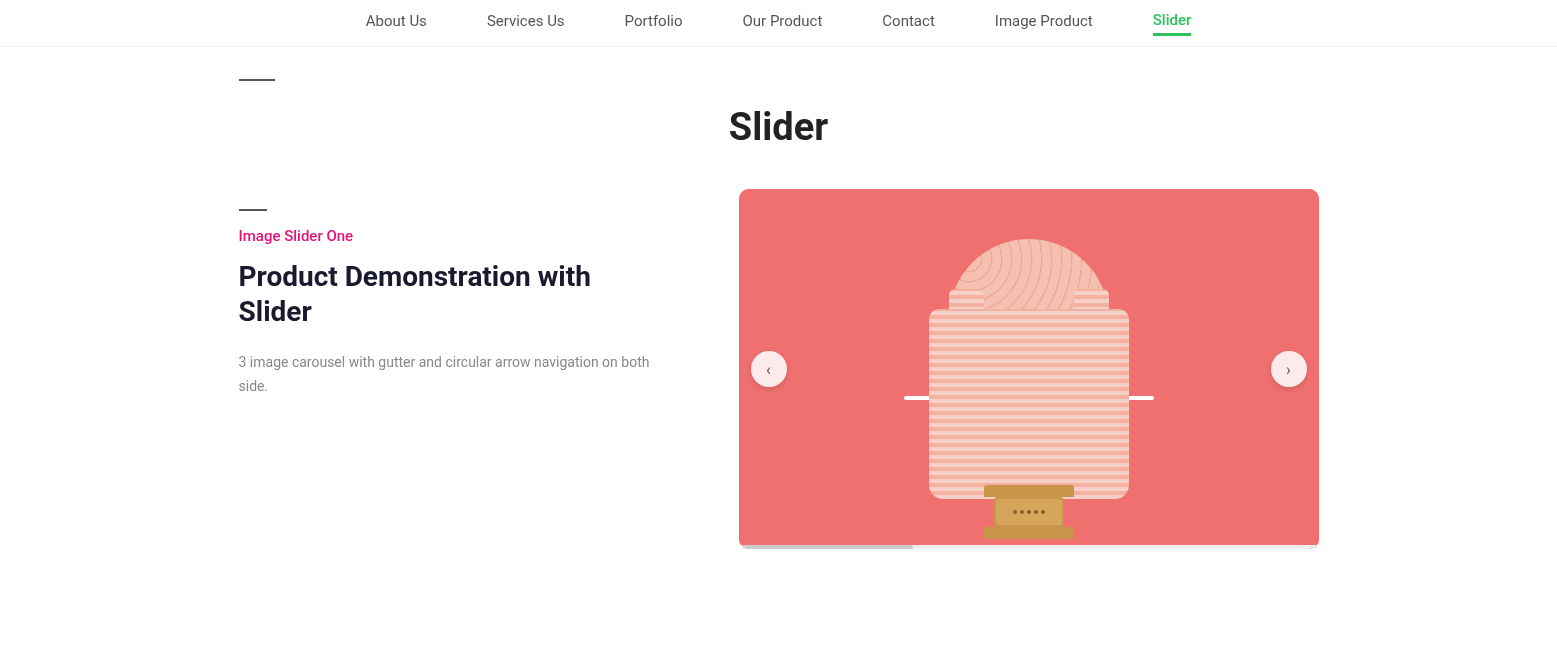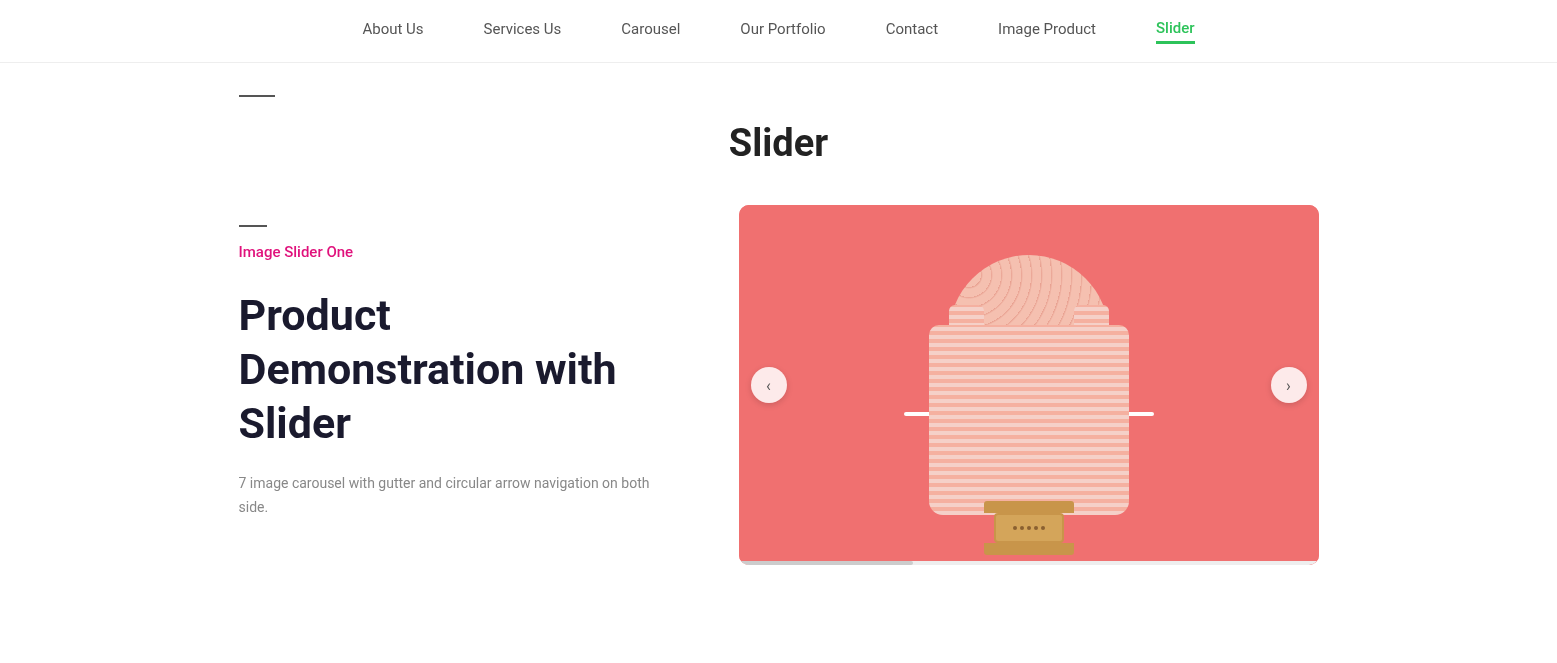--- a/index.html
+++ b/index.html
@@ -14,21 +14,21 @@
       color: #333;
     }
 
     
     nav {
       display: flex;
       justify-content: center;
       align-items: center;
       gap: 60px;
       padding: 0 40px;
-      height: 63px;
+      height: 47px;
       border-bottom: 1px solid #eee;
     }
 
     .nav-item {
       font-size: 15px;
       color: #555;
       cursor: pointer;
       text-decoration: none;
       padding-bottom: 4px;
       white-space: nowrap;
@@ -83,25 +83,25 @@
       width: 28px;
       height: 2px;
       background: #555;
       margin-bottom: 16px;
     }
 
     .slider-subtitle {
       font-size: 15px;
       color: #e0127c;
       font-weight: 500;
-      margin-bottom: 28px;
+      margin-bottom: 14px;
     }
 
     .slider-heading {
-      font-size: 43px;
+      font-size: 28px;
       font-weight: 700;
       color: #1a1a2e;
       line-height: 1.25;
       margin-bottom: 22px;
     }
 
     .slider-description {
       font-size: 14px;
       color: #888;
       line-height: 1.7;
@@ -365,40 +365,40 @@
       background: #ccc;
       border-radius: 2px;
     }
   </style>
 </head>
 <body>
 
 <nav>
   <a class="nav-item">About Us</a>
   <a class="nav-item">Services Us</a>
-  <a class="nav-item">Carousel</a>
-  <a class="nav-item">Our Portfolio</a>
+  <a class="nav-item">Portfolio</a>
+  <a class="nav-item">Our Product</a>
   <a class="nav-item">Contact</a>
   <a class="nav-item">Image Product</a>
   <a class="nav-item active">Slider</a>
 </nav>
 
 <div class="page-content">
 
   <div class="section-line"></div>
 
   <h1 class="page-title">Slider</h1>
 
   <div class="slider-section">
 
     <div class="slider-text">
       <div class="small-line"></div>
       <div class="slider-subtitle">Image Slider One</div>
       <h2 class="slider-heading">Product Demonstration with Slider</h2>
-      <p class="slider-description">7 image carousel with gutter and circular arrow navigation on both side.</p>
+      <p class="slider-description">3 image carousel with gutter and circular arrow navigation on both side.</p>
     </div>
 
     <div class="carousel-wrapper">
       <div class="carousel-image">
 
         <div class="fashion-scene">
 
           <div class="cap-container">
             <div class="cap-body"></div>
             <div class="cap-brim"></div>

